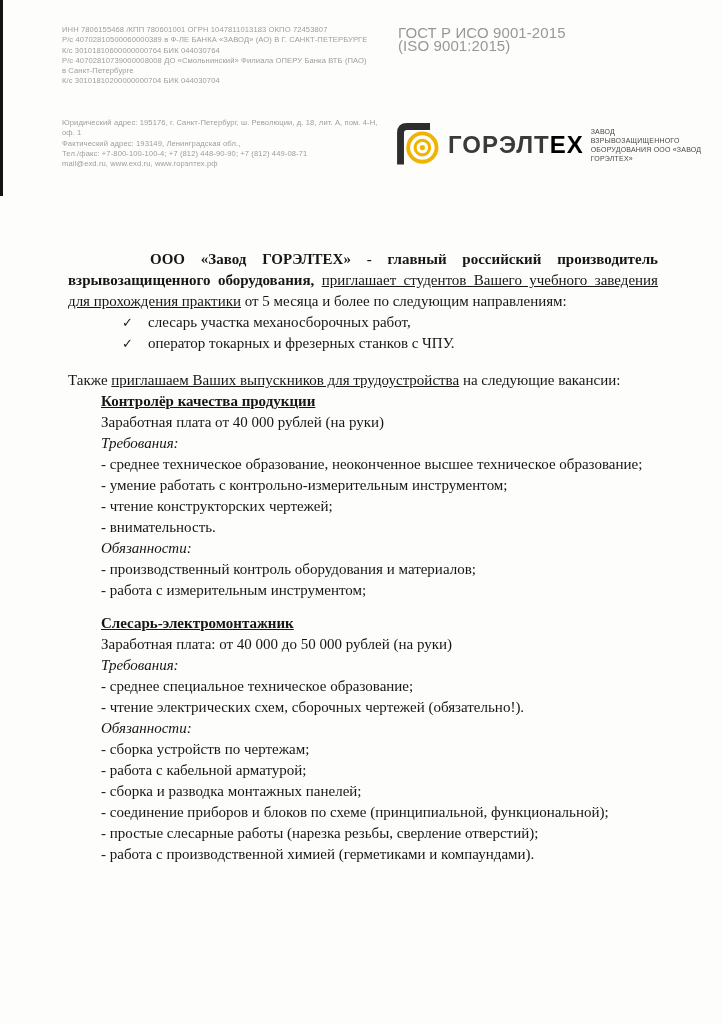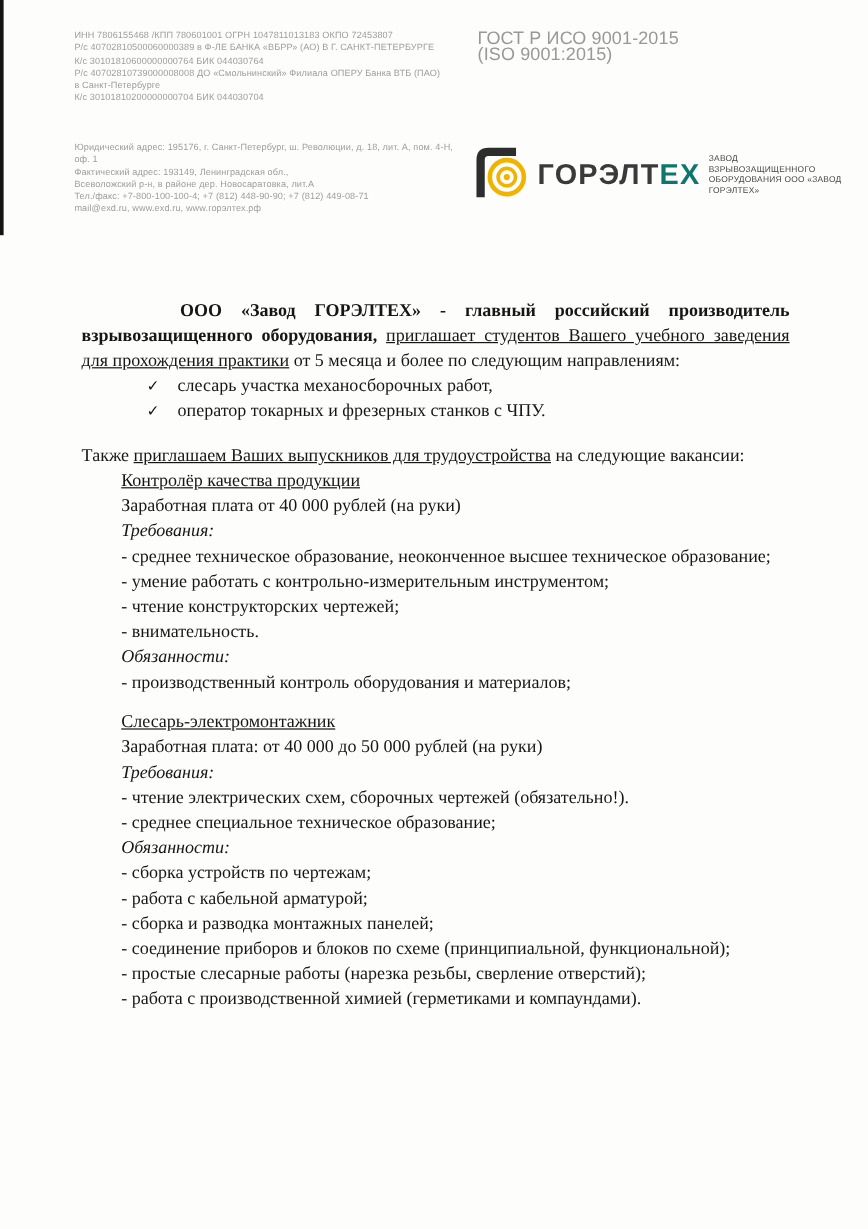--- a/index.html
+++ b/index.html
@@ -23,68 +23,67 @@
   .gost{position:absolute;left:398px;top:27px;font-size:15px;line-height:12.5px;color:#989898;}
   .address{position:absolute;left:62px;top:118px;width:330px;}
 
   .logo{position:absolute;left:394px;top:120px;display:flex;align-items:center;}
   .logo-mark{width:46px;height:46px;flex:0 0 auto;}
   .logo-word{
     font-family:"Liberation Sans", sans-serif;font-weight:bold;
     font-size:24px;letter-spacing:1px;margin-left:8px;white-space:nowrap;
     color:#3a3a3a;
   }
-  .logo-word .accent{color:#0f766e;}
+  .logo-word .accent{color:#000000;}
   .logo-tagline{
     font-family:"Liberation Sans", sans-serif;
     font-size:7px;line-height:9px;color:#474747;margin-left:7px;width:115px;
     letter-spacing:.2px;
   }
 
   
   .letter{
     position:absolute;left:68px;top:249px;width:590px;
     font-size:15px;line-height:21px;
   }
   .intro{ text-align:justify; text-indent:35px; margin:0; }
   .intro .b{font-weight:bold;margin-left:47px;}
   .u{text-decoration:underline;}
   .practice-list{margin:0 0 0 54px;padding:0;list-style:none;}
   .practice-item{display:flex;}
   .check{width:26px;flex:0 0 auto;font-family:"DejaVu Sans", sans-serif;font-size:13px;}
   .also{margin:16px 0 0 0;}
   .vacancy{margin:0 0 0 33px;}
   .vacancy.second{margin-top:12px;}
-  .vac-title{font-weight:normal;text-decoration:underline;}
+  .vac-title{font-weight:bold;text-decoration:underline;}
   .label-italic{font-style:italic;}
 </style>
 </head>
 <body>
 
 <div class="page">
   <div class="edge-artifact"></div>
 
   <div class="requisites small-print">
     <div>ИНН 7806155468 /КПП 780601001 ОГРН 1047811013183 ОКПО 72453807</div>
-    <div>Р/с 40702810500060000389 в Ф-ЛЕ БАНКА «ВБРР» (АО) В Г. САНКТ-ПЕТЕРБУРГЕ</div>
+    <div>Р/с 40702810500060000389 в Ф-ЛЕ БАНКА «ЗАВОД» (АО) В Г. САНКТ-ПЕТЕРБУРГЕ</div>
     <div>К/с 30101810600000000764 БИК 044030764</div>
     <div>Р/с 40702810739000008008 ДО «Смольнинский» Филиала ОПЕРУ Банка ВТБ (ПАО)</div>
     <div>в Санкт-Петербурге</div>
     <div>К/с 30101810200000000704 БИК 044030704</div>
   </div>
 
   <div class="gost small-print">
     <div>ГОСТ Р ИСО 9001-2015</div>
     <div>(ISO 9001:2015)</div>
   </div>
 
   <div class="address small-print">
     <div>Юридический адрес: 195176, г. Санкт-Петербург, ш. Революции, д. 18, лит. А, пом. 4-Н, оф. 1</div>
     <div>Фактический адрес: 193149, Ленинградская обл.,</div>
-    <div>Всеволожский р-н, в районе дер. Новосаратовка, лит.А</div>
     <div>Тел./факс: +7-800-100-100-4; +7 (812) 448-90-90; +7 (812) 449-08-71</div>
     <div>mail@exd.ru, www.exd.ru, www.горэлтех.рф</div>
   </div>
 
   <div class="logo">
     <span>
       <svg class="logo-mark" viewBox="0 0 60 60" aria-hidden="true">
         <path d="M47 4 H17 Q4 4 4 17 V58 H13 V17 Q13 13 17 13 H47 Z" fill="#2d2d2d"></path>
         <circle cx="37" cy="36" r="18.5" fill="none" stroke="#f0b400" stroke-width="5"></circle>
         <circle cx="37" cy="36" r="9.5" fill="none" stroke="#f0b400" stroke-width="4"></circle>
@@ -125,28 +124,29 @@
     <div class="vacancy">
       <div class="vac-title">Контролёр качества продукции</div>
       <div>Заработная плата от 40 000 рублей (на руки)</div>
       <div class="label-italic">Требования:</div>
       <div>- среднее техническое образование, неоконченное высшее техническое образование;</div>
       <div>- умение работать с контрольно-измерительным инструментом;</div>
       <div>- чтение конструкторских чертежей;</div>
       <div>- внимательность.</div>
       <div class="label-italic">Обязанности:</div>
       <div>- производственный контроль оборудования и материалов;</div>
+      <div>- работа с измерительным инструментом;</div>
     </div>
 
     <div class="vacancy second">
       <div class="vac-title">Слесарь-электромонтажник</div>
       <div>Заработная плата: от 40 000 до 50 000 рублей (на руки)</div>
       <div class="label-italic">Требования:</div>
+      <div>- среднее специальное техническое образование;</div>
       <div>- чтение электрических схем, сборочных чертежей (обязательно!).</div>
-      <div>- среднее специальное техническое образование;</div>
       <div class="label-italic">Обязанности:</div>
       <div>- сборка устройств по чертежам;</div>
       <div>- работа с кабельной арматурой;</div>
       <div>- сборка и разводка монтажных панелей;</div>
       <div>- соединение приборов и блоков по схеме (принципиальной, функциональной);</div>
       <div>- простые слесарные работы (нарезка резьбы, сверление отверстий);</div>
       <div>- работа с производственной химией (герметиками и компаундами).</div>
     </div>
   </div>
 </div>

